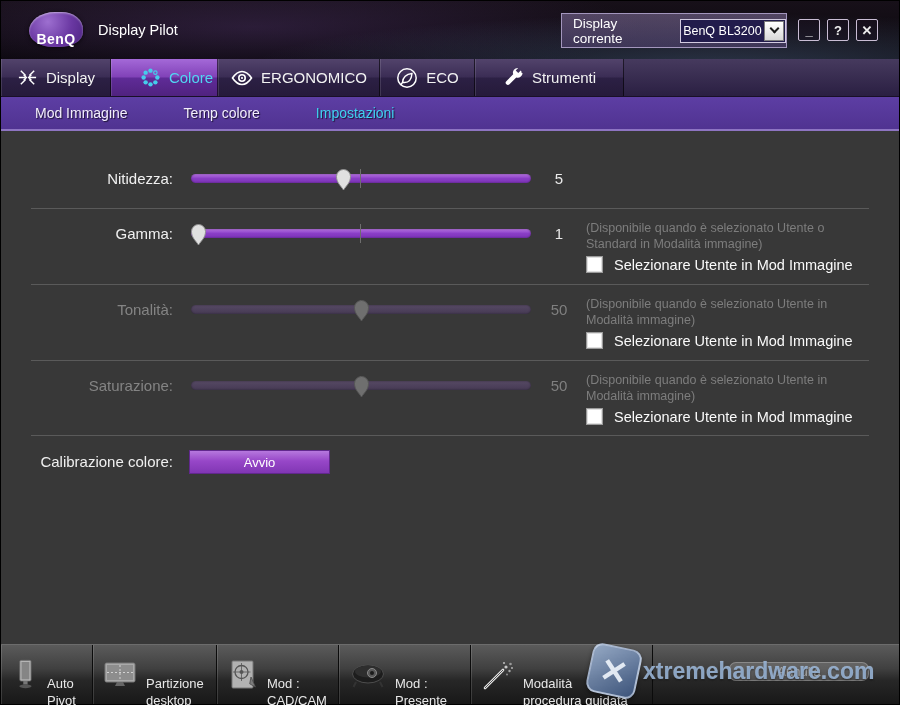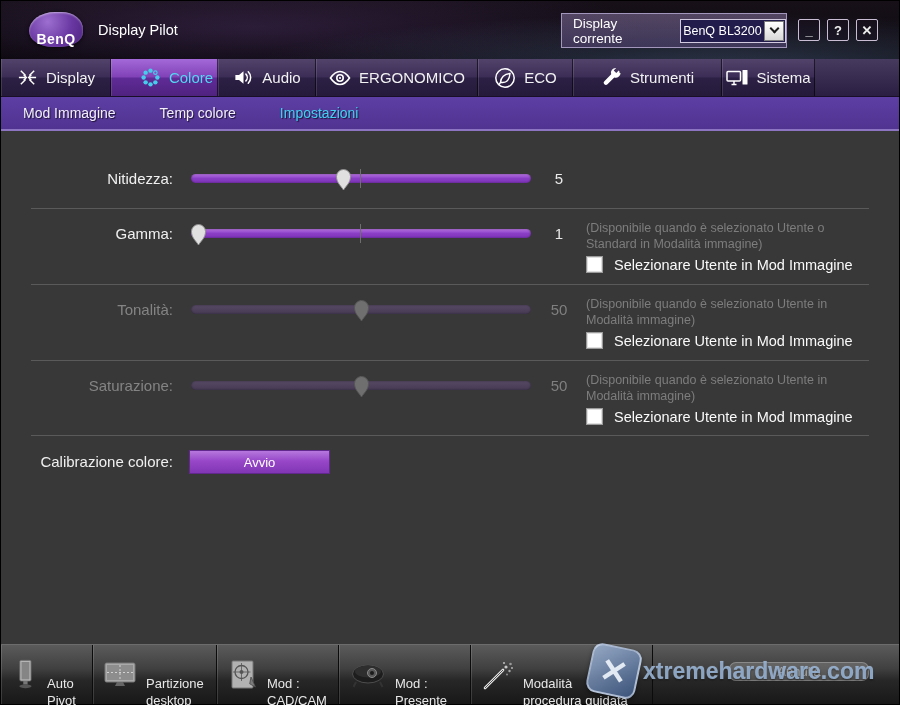--- a/index.html
+++ b/index.html
@@ -43,21 +43,21 @@
     background:linear-gradient(#52436b,#3b2d55 48%, #2c2044 52%, #251a3a);
     border-right:1px solid rgba(0,0,0,.6); border-left:1px solid rgba(255,255,255,.12); }
   .tab.selected { background:linear-gradient(#a469d8,#8142b8 48%, #5f2b97 52%, #50227f); color:#52d6f2;padding-left:24px; }
   .tab svg { flex:none; }
   .t1{width:110px}.t2{width:107px}.t3{width:98px}.t4{width:162px}.t5{width:95px}.t6{width:149px}.t7{width:93px}
   .tab-filler{flex:1;background:linear-gradient(#463a5e,#2a1f42);}
 
   
   .subtabs { height:35px; background:linear-gradient(#5d3ea4,#503391); display:flex; align-items:center;
     padding-left:20px; gap:40px; border-top:1px solid #191027; border-bottom:2px solid #8d74c2; }
-  .subtab { color:#f3eefc; font-size:14px; text-shadow:1px 1px 1px rgba(0,0,0,.65); padding:0 2px; }
+  .subtab { color:#f3eefc; font-size:14px; text-shadow:1px 1px 1px rgba(0,0,0,.65); padding:0 2px;margin-left:12px; }
   .subtab.selected { color:#3fd2f0; }
 
   
   .main { position:relative; height:513px; background:#383838;padding-left:28px; }
   .sep { position:absolute; left:30px; right:30px; height:1px; background:#5a5a5a; }
   .sep1{top:77px}.sep2{top:153px}.sep3{top:229px}.sep4{top:304px}
 
   .srow { position:absolute; left:0; width:100%; height:0; }
   .r1{top:39px}.r2{top:94px}.r3{top:170px}.r4{top:246px}
   .slabel { position:absolute; left:0; top:0; width:172px; text-align:right; font-size:15px; color:#f0f0f0; }
@@ -147,55 +147,40 @@
           <circle cx="16.1" cy="16.1" r="2.3" fill="#45cdeb"></circle>
         <circle cx="11" cy="18.2" r="2.3" fill="#45cdeb"></circle>
           <circle cx="5.9" cy="16.1" r="2.3" fill="#45cdeb"></circle>
         <circle cx="3.8" cy="11" r="2.3" fill="#45cdeb"></circle>
           <circle cx="5.9" cy="5.9" r="2.3" fill="#45cdeb"></circle>
         <circle cx="11" cy="3.8" r="2.3" fill="#45cdeb"></circle>
         <circle cx="16.1" cy="5.9" r="1.8" fill="none" stroke="#45cdeb" stroke-width="1.2"></circle>
       </svg>
       <span>Colore</span>
     </div>
-    <div class="tab t3">
-      <svg width="21" height="21" viewBox="0 0 22 22">
-        <path d="M2.5 8.5v5h3.8l4.7 4V4.5l-4.7 4z" fill="#fff"></path>
-        <path d="M13.5 7.5a5 5 0 010 7M16 5a8.5 8.5 0 010 12" stroke="#fff" stroke-width="1.6" fill="none" stroke-linecap="round"></path>
-      </svg>
-      <span>Audio</span>
-    </div>
     <div class="tab t4">
       <svg width="22" height="22" viewBox="0 0 22 22">
         <path d="M1.5 11C4.5 6.5 7.5 4.5 11 4.5s6.5 2 9.5 6.5c-3 4.5-6 6.5-9.5 6.5S4.5 15.5 1.5 11z" fill="none" stroke="#fff" stroke-width="1.6"></path>
         <circle cx="11" cy="11" r="3.2" fill="none" stroke="#fff" stroke-width="1.6"></circle>
         <circle cx="11" cy="11" r="1.1" fill="#fff"></circle>
       </svg>
       <span>ERGONOMICO</span>
     </div>
     <div class="tab t5">
       <svg width="22" height="22" viewBox="0 0 22 22">
         <circle cx="11" cy="11" r="9.2" fill="none" stroke="#fff" stroke-width="1.5"></circle>
         <path d="M6.5 15.5C7 9.5 11 7 16 6.5c-.5 5.5-3 9.5-8.5 9M6.5 15.5L5 17.5" stroke="#fff" stroke-width="1.4" fill="none" stroke-linecap="round"></path>
       </svg>
       <span>ECO</span>
     </div>
     <div class="tab t6">
       <svg width="21" height="21" viewBox="0 0 22 22">
         <path d="M20.5 6.2a5 5 0 01-6.6 4.7l-7.1 7.2a2.3 2.3 0 11-3.3-3.3l7.2-7.1A5 5 0 0115.9 1l-2.6 2.6 2.7 2.7 2.6-2.6c.6.7.9 1.6.9 2.5z" fill="#fff"></path>
       </svg>
       <span>Strumenti</span>
-    </div>
-    <div class="tab t7">
-      <svg width="22" height="21" viewBox="0 0 22 21">
-        <rect x="1" y="4.5" width="13.5" height="9.5" rx="1" fill="none" stroke="#fff" stroke-width="1.5"></rect>
-        <path d="M5.5 17.5h5M8 14v3.5" stroke="#fff" stroke-width="1.5"></path>
-        <rect x="16.5" y="3" width="5" height="14.5" rx=".5" fill="#fff"></rect>
-      </svg>
-      <span>Sistema</span>
     </div>
     <div class="tab-filler"></div>
   </div>
 
   <div class="subtabs">
     <div class="subtab">Mod Immagine</div>
     <div class="subtab">Temp colore</div>
     <div class="subtab selected">Impostazioni</div>
   </div>
 

